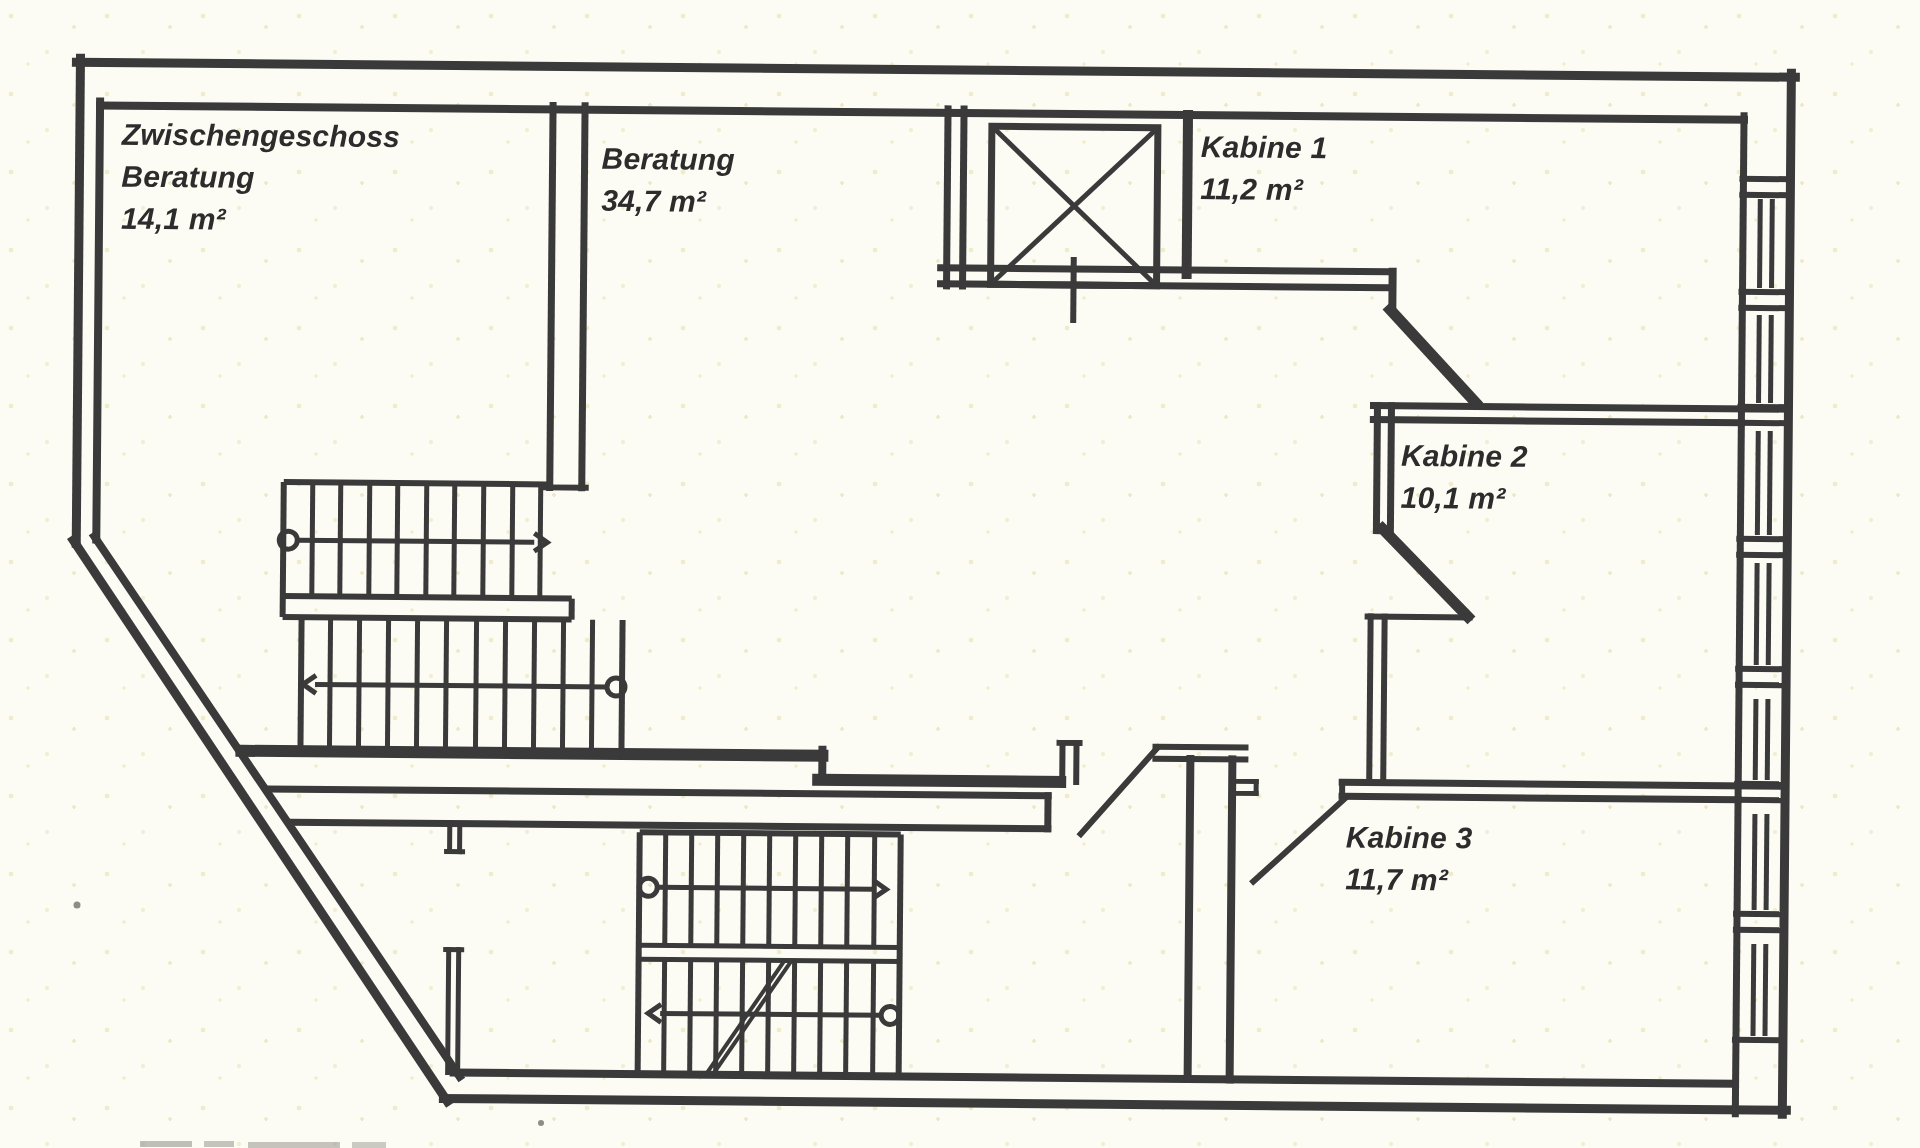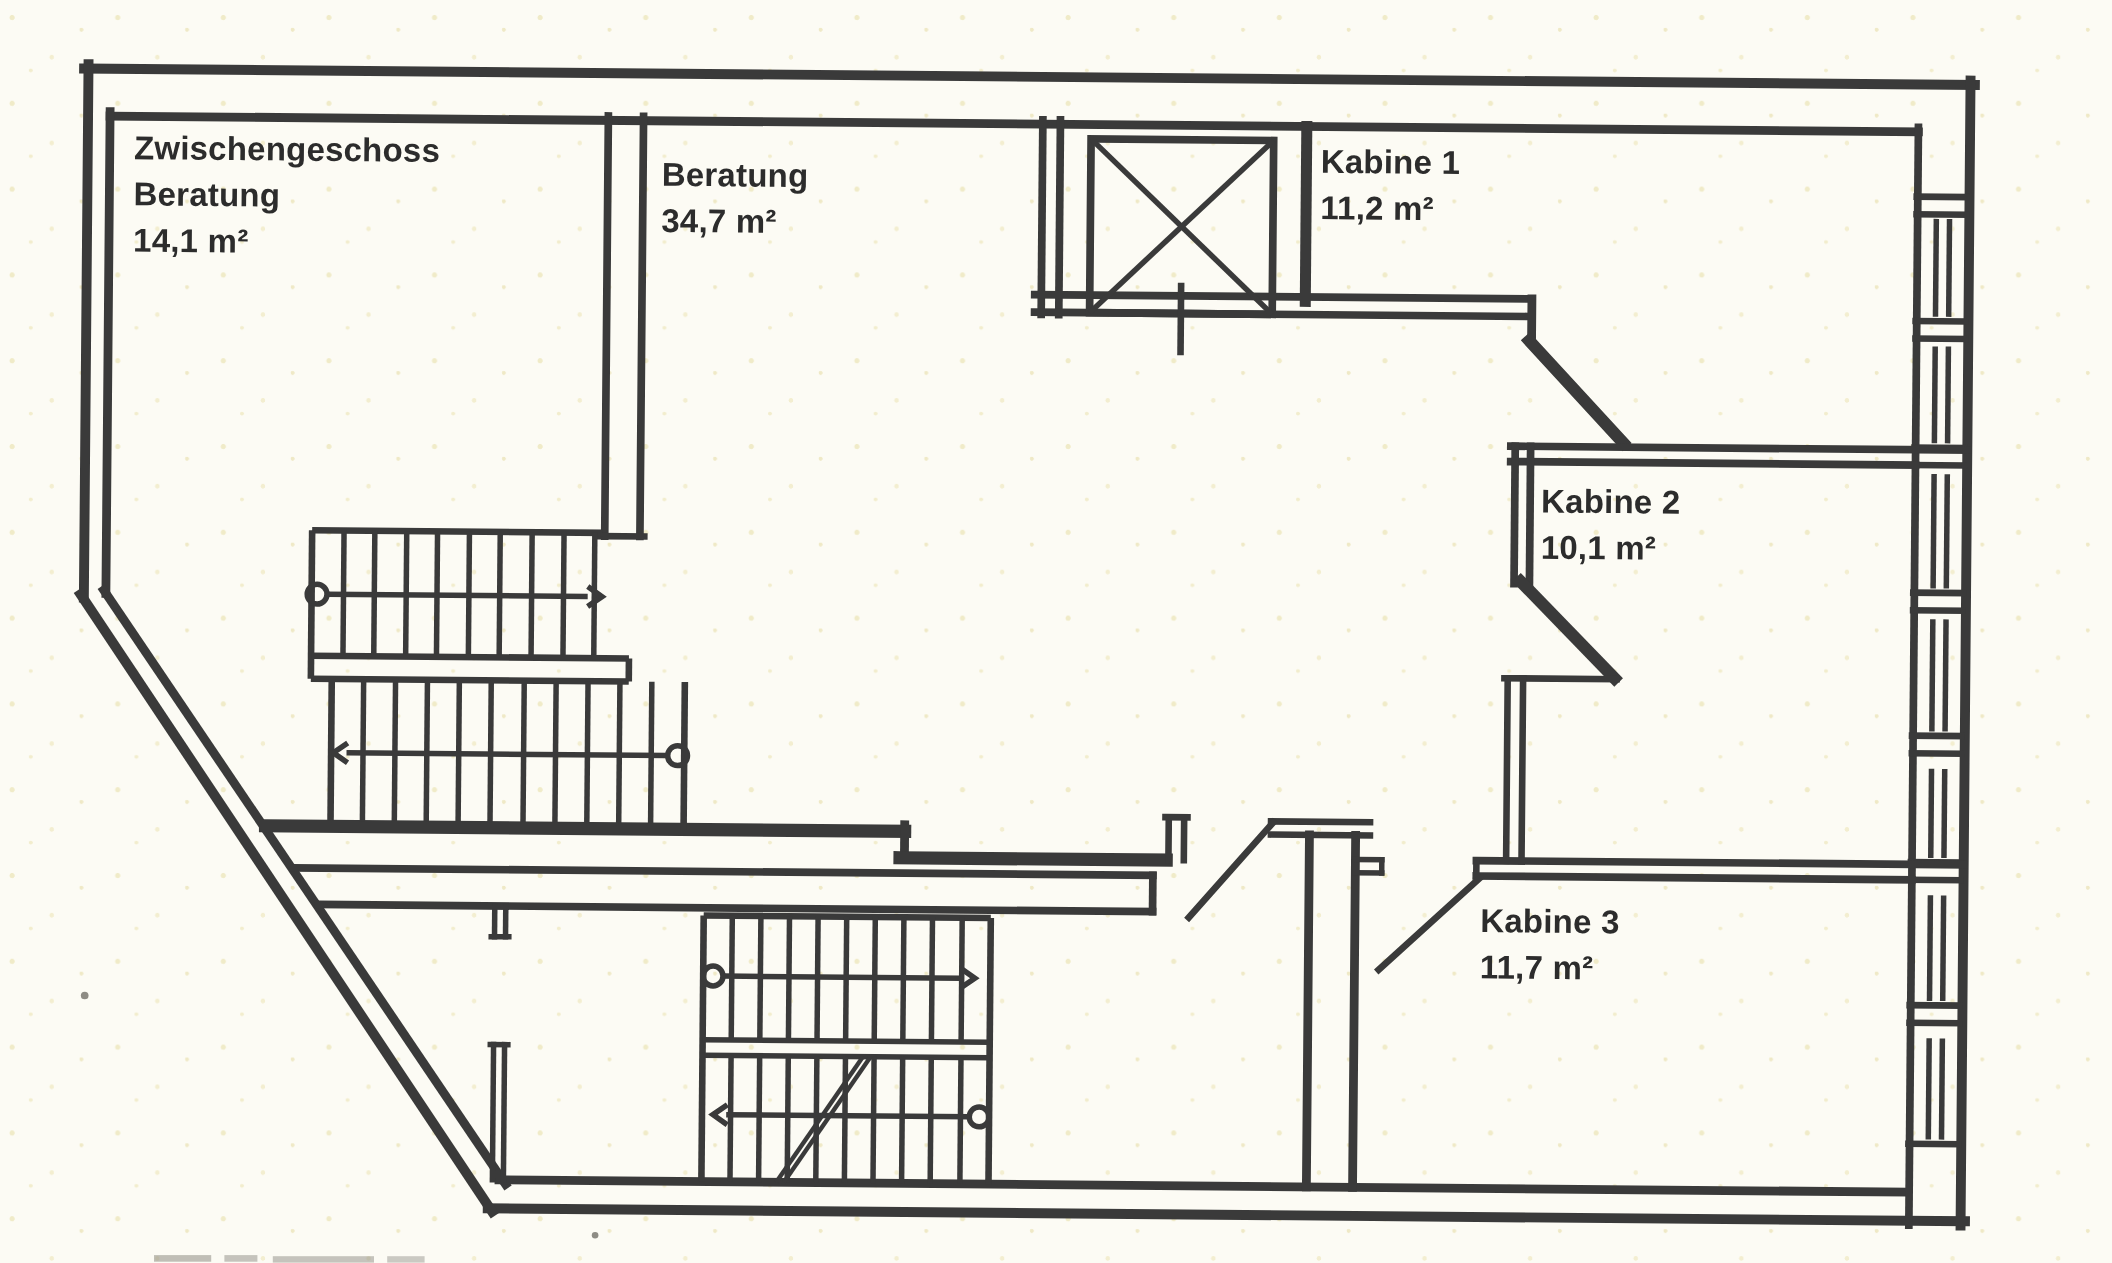--- a/index.html
+++ b/index.html
@@ -13,21 +13,21 @@
     width:1920px;height:1148px;overflow:hidden;
     background-color:var(--paper);
     background-image:
       radial-gradient(circle at 11px 16px, var(--speckle) 2px, transparent 2.7px),
       radial-gradient(circle at 47px 52px, #f3eed0 1.8px, transparent 2.4px),
       radial-gradient(circle at 74px 27px, #efe9c6 1.5px, transparent 2.1px),
       radial-gradient(circle at 28px 64px, #f2edcd 1.4px, transparent 2px);
     background-size:96px 78px;
     font-family:"Liberation Sans", sans-serif;
   }
-  .plan-wrap{position:absolute;inset:0;}
+  .plan-wrap{position:absolute;inset:0;font-style:italic;}
   svg{
     display:block;
     color:var(--ink);
     filter:blur(0.35px);
   }
   svg text{
     font-family:"Liberation Sans", sans-serif;
     font-size:30px;
     font-weight:600;
     fill:var(--text);

